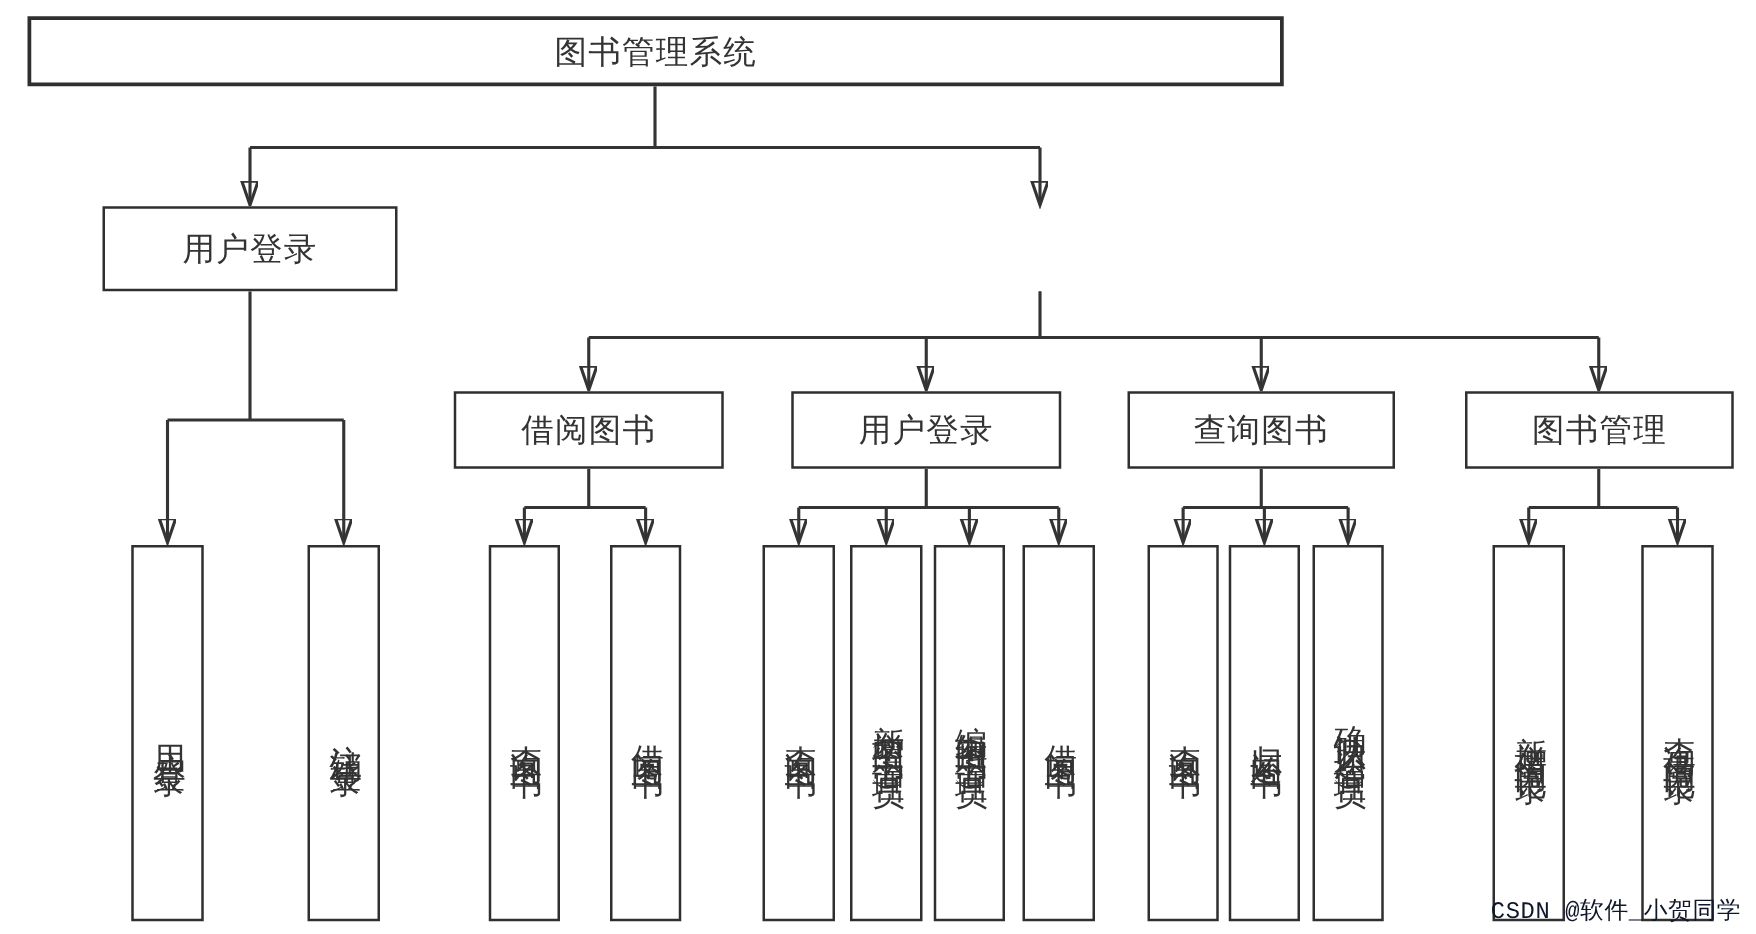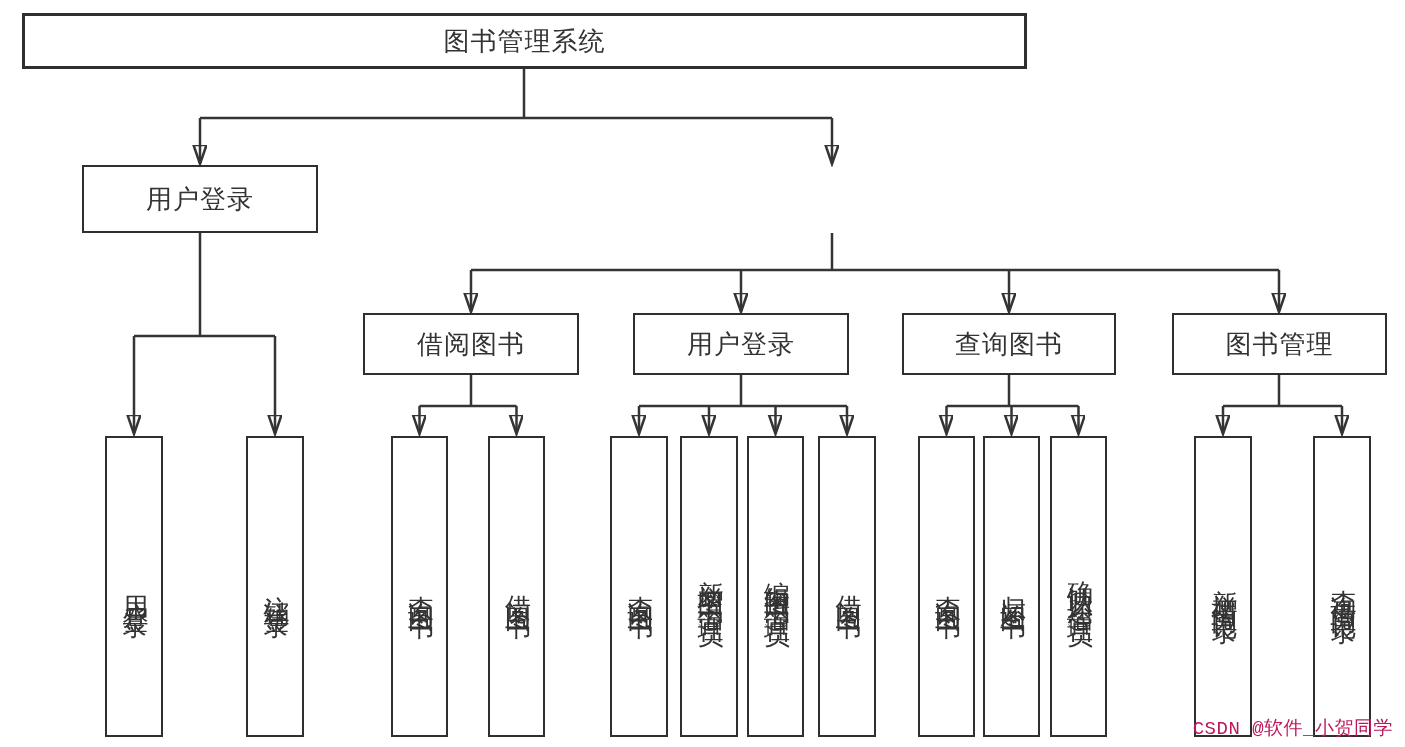--- a/index.html
+++ b/index.html
@@ -16,21 +16,21 @@
     text-align:center;
   }
   .box.root{border-width:3px;}
   .box.h{font-size:26px;letter-spacing:1px;white-space:nowrap;}
   .box.v{
     writing-mode:vertical-rl;text-orientation:mixed;
     font-size:26px;letter-spacing:6px;line-height:1;
   }
   .watermark{
     position:absolute;right:12px;bottom:6px;z-index:5;
-    font-size:19px;letter-spacing:0.5px;color:#be185d;white-space:nowrap;
+    font-size:19px;letter-spacing:0.5px;color:#0f172a;white-space:nowrap;
   }
 </style>
 </head>
 <body>
 
 <div class="stage">
 
   <svg class="wires" viewBox="0 0 1405 747" aria-hidden="true">
     <defs>
       <marker id="arw" markerUnits="userSpaceOnUse" markerWidth="22" markerHeight="16" refX="18" refY="6.5" orient="auto">

